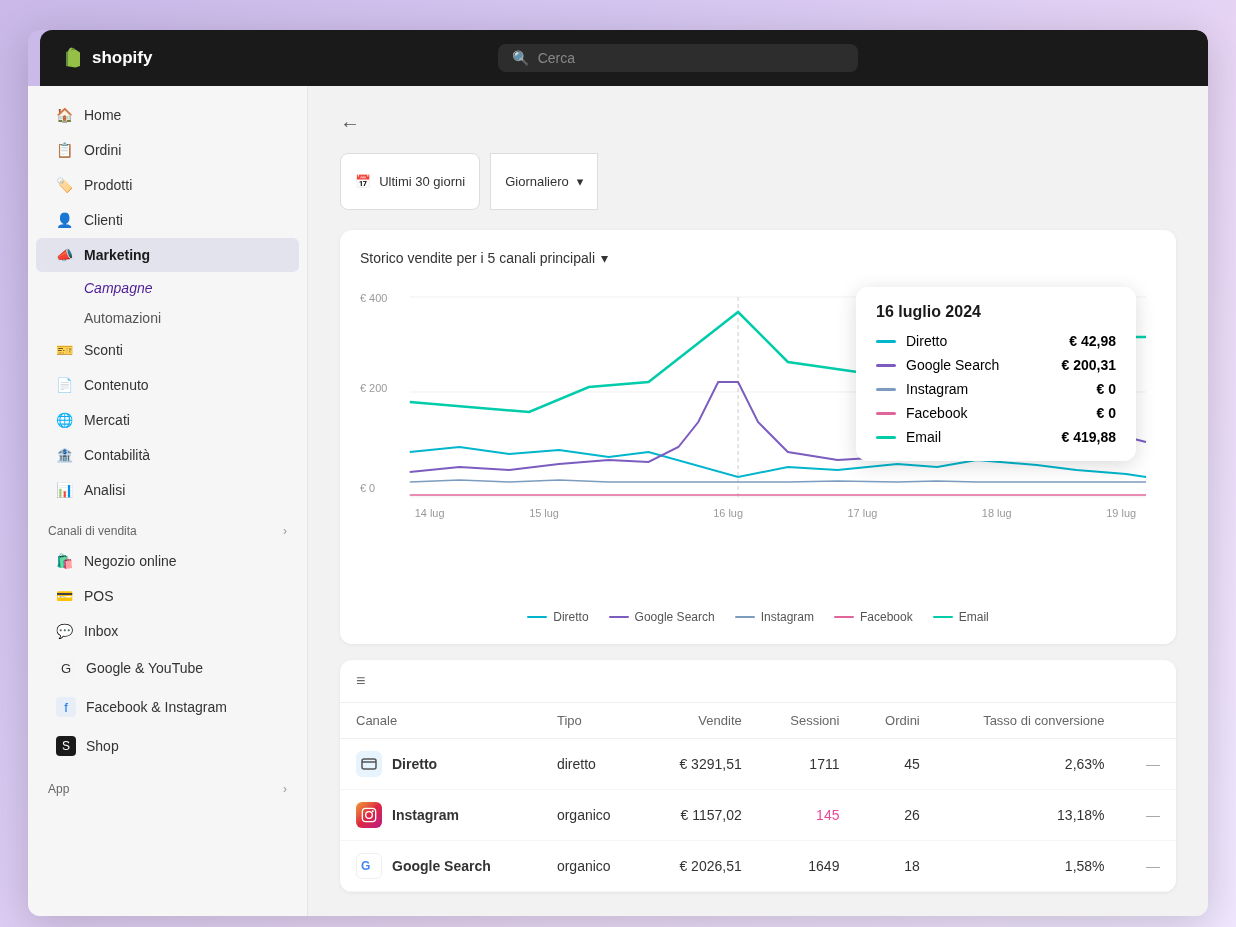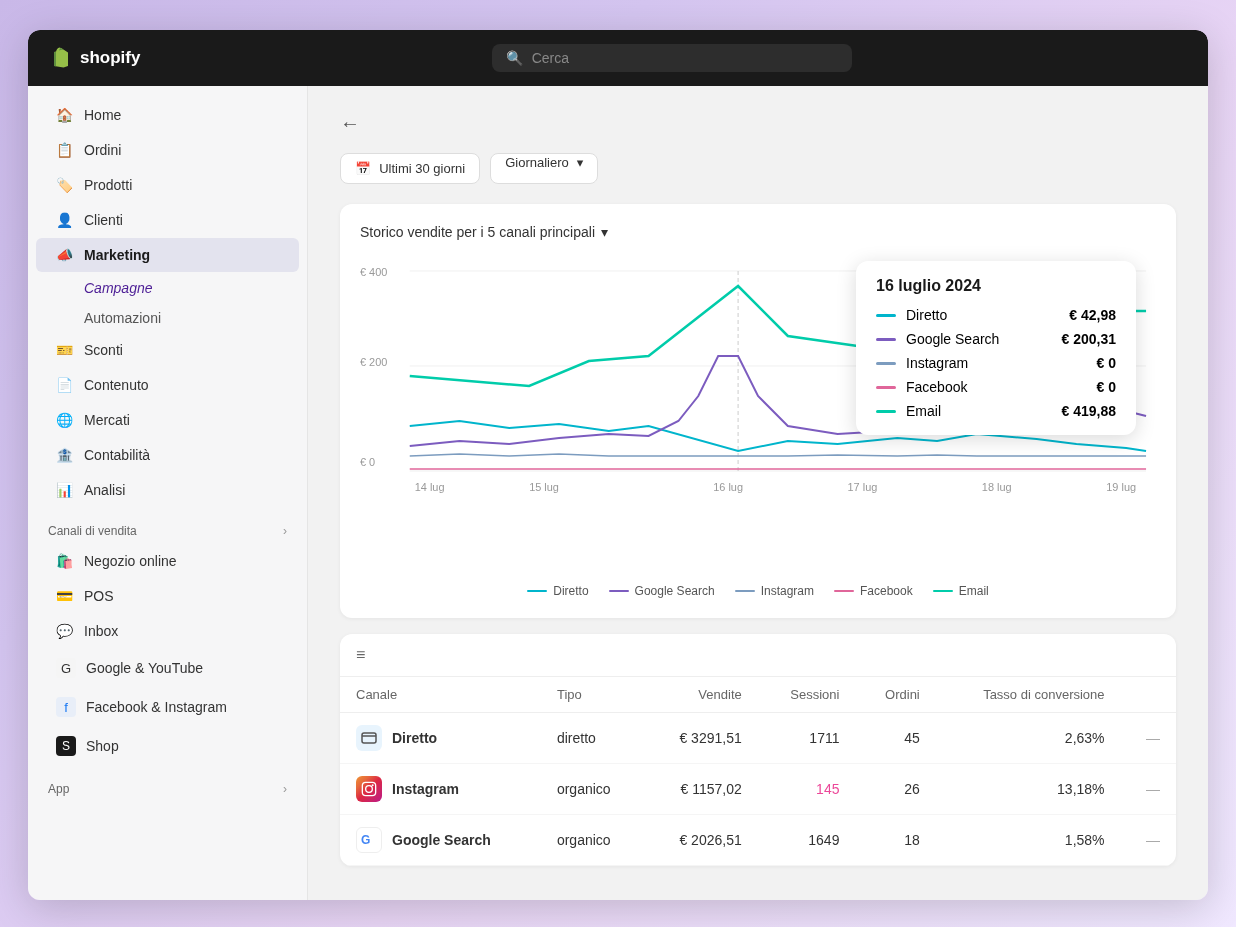--- a/index.html
+++ b/index.html
@@ -38,21 +38,21 @@
       border-bottom: 1px solid #f5f5f5;
     }
 
     tbody td:not(:first-child):not(:nth-child(2)) { text-align: right; }
   </style>
 </head>
 <body>
 
 <div style="position:relative; width:1180px; margin:30px auto; border-radius:12px; overflow:hidden; box-shadow:0 8px 40px rgba(0,0,0,0.18);">
 
-  <div style="position:absolute; top:0; left:0; right:0; height:56px; background:#1a1a1a; display:flex; align-items:center; padding:0 20px; gap:16px; z-index:20; border-radius:12px 12px 0 0;">
+  <div style="position:absolute; top:0; left:12px; right:0; height:56px; background:#1a1a1a; display:flex; align-items:center; padding:0 20px; gap:16px; z-index:20; border-radius:12px 12px 0 0;">
     <div style="display:flex;align-items:center;gap:8px;color:white;font-weight:700;font-size:17px;">
       <svg width="24" height="24" viewBox="0 0 24 24" fill="none">
         <path d="M15.5 3.5C15.5 3.5 15.2 3.5 14.7 3.6C14.4 2.7 13.8 2 13 2C12.9 2 12.8 2 12.7 2C12.5 1.7 12.1 1.5 11.7 1.5C9.5 1.5 8.4 4.2 8.1 5.5L6 6.1V20L15.5 21.5L20 20V6.5L15.5 3.5Z" fill="#96bf48"></path>
         <path d="M13 2C13.8 2 14.4 2.7 14.7 3.6L11 4.6C11.3 3.4 12 2 13 2Z" fill="#5e8e3e"></path>
         <path d="M8.1 5.5L6 6.1V20L8 20.3V5.5H8.1Z" fill="#5e8e3e"></path>
       </svg>
       <span>shopify</span>
     </div>
     <div style="flex:1;display:flex;justify-content:center;">
       <div style="background:#2d2d2d;border-radius:8px;display:flex;align-items:center;padding:6px 14px;gap:8px;color:#aaa;font-size:14px;width:360px;cursor:text;">
@@ -170,21 +170,21 @@
 
       <div style="display:flex;align-items:center;gap:12px;margin-bottom:20px;">
         <button style="background:none;border:none;font-size:20px;color:#555;cursor:pointer;">←</button>
       </div>
 
       <div style="display:flex;gap:10px;margin-bottom:20px;">
         <button style="display:flex;align-items:center;gap:8px;padding:7px 14px;background:white;border:1px solid #ddd;border-radius:8px;font-size:13px;color:#333;cursor:pointer;">
           <span>📅</span>
           <span>Ultimi 30 giorni</span>
         </button>
-        <button style="display:flex;gap:8px;padding:1px 14px;background:white;border:1px solid #ddd;border-radius:8px;font-size:13px;color:#333;cursor:pointer;">
+        <button style="display:flex;gap:8px;padding:20px 14px;background:white;border:1px solid #ddd;border-radius:0;font-size:13px;color:#333;cursor:pointer;">
           <span>Giornaliero</span>
           <span>▾</span>
         </button>
       </div>
 
       <div style="background:white;border-radius:12px;padding:20px;margin-bottom:16px;box-shadow:0 1px 4px rgba(0,0,0,0.06);">
         <div style="display:flex;gap:8px;margin-bottom:16px;">
           <button style="display:flex;align-items:center;gap:6px;font-size:14px;color:#333;background:none;border:none;cursor:pointer;font-weight:500;">
             <span>Storico vendite per i 5 canali principali</span>
             <span>▾</span>

